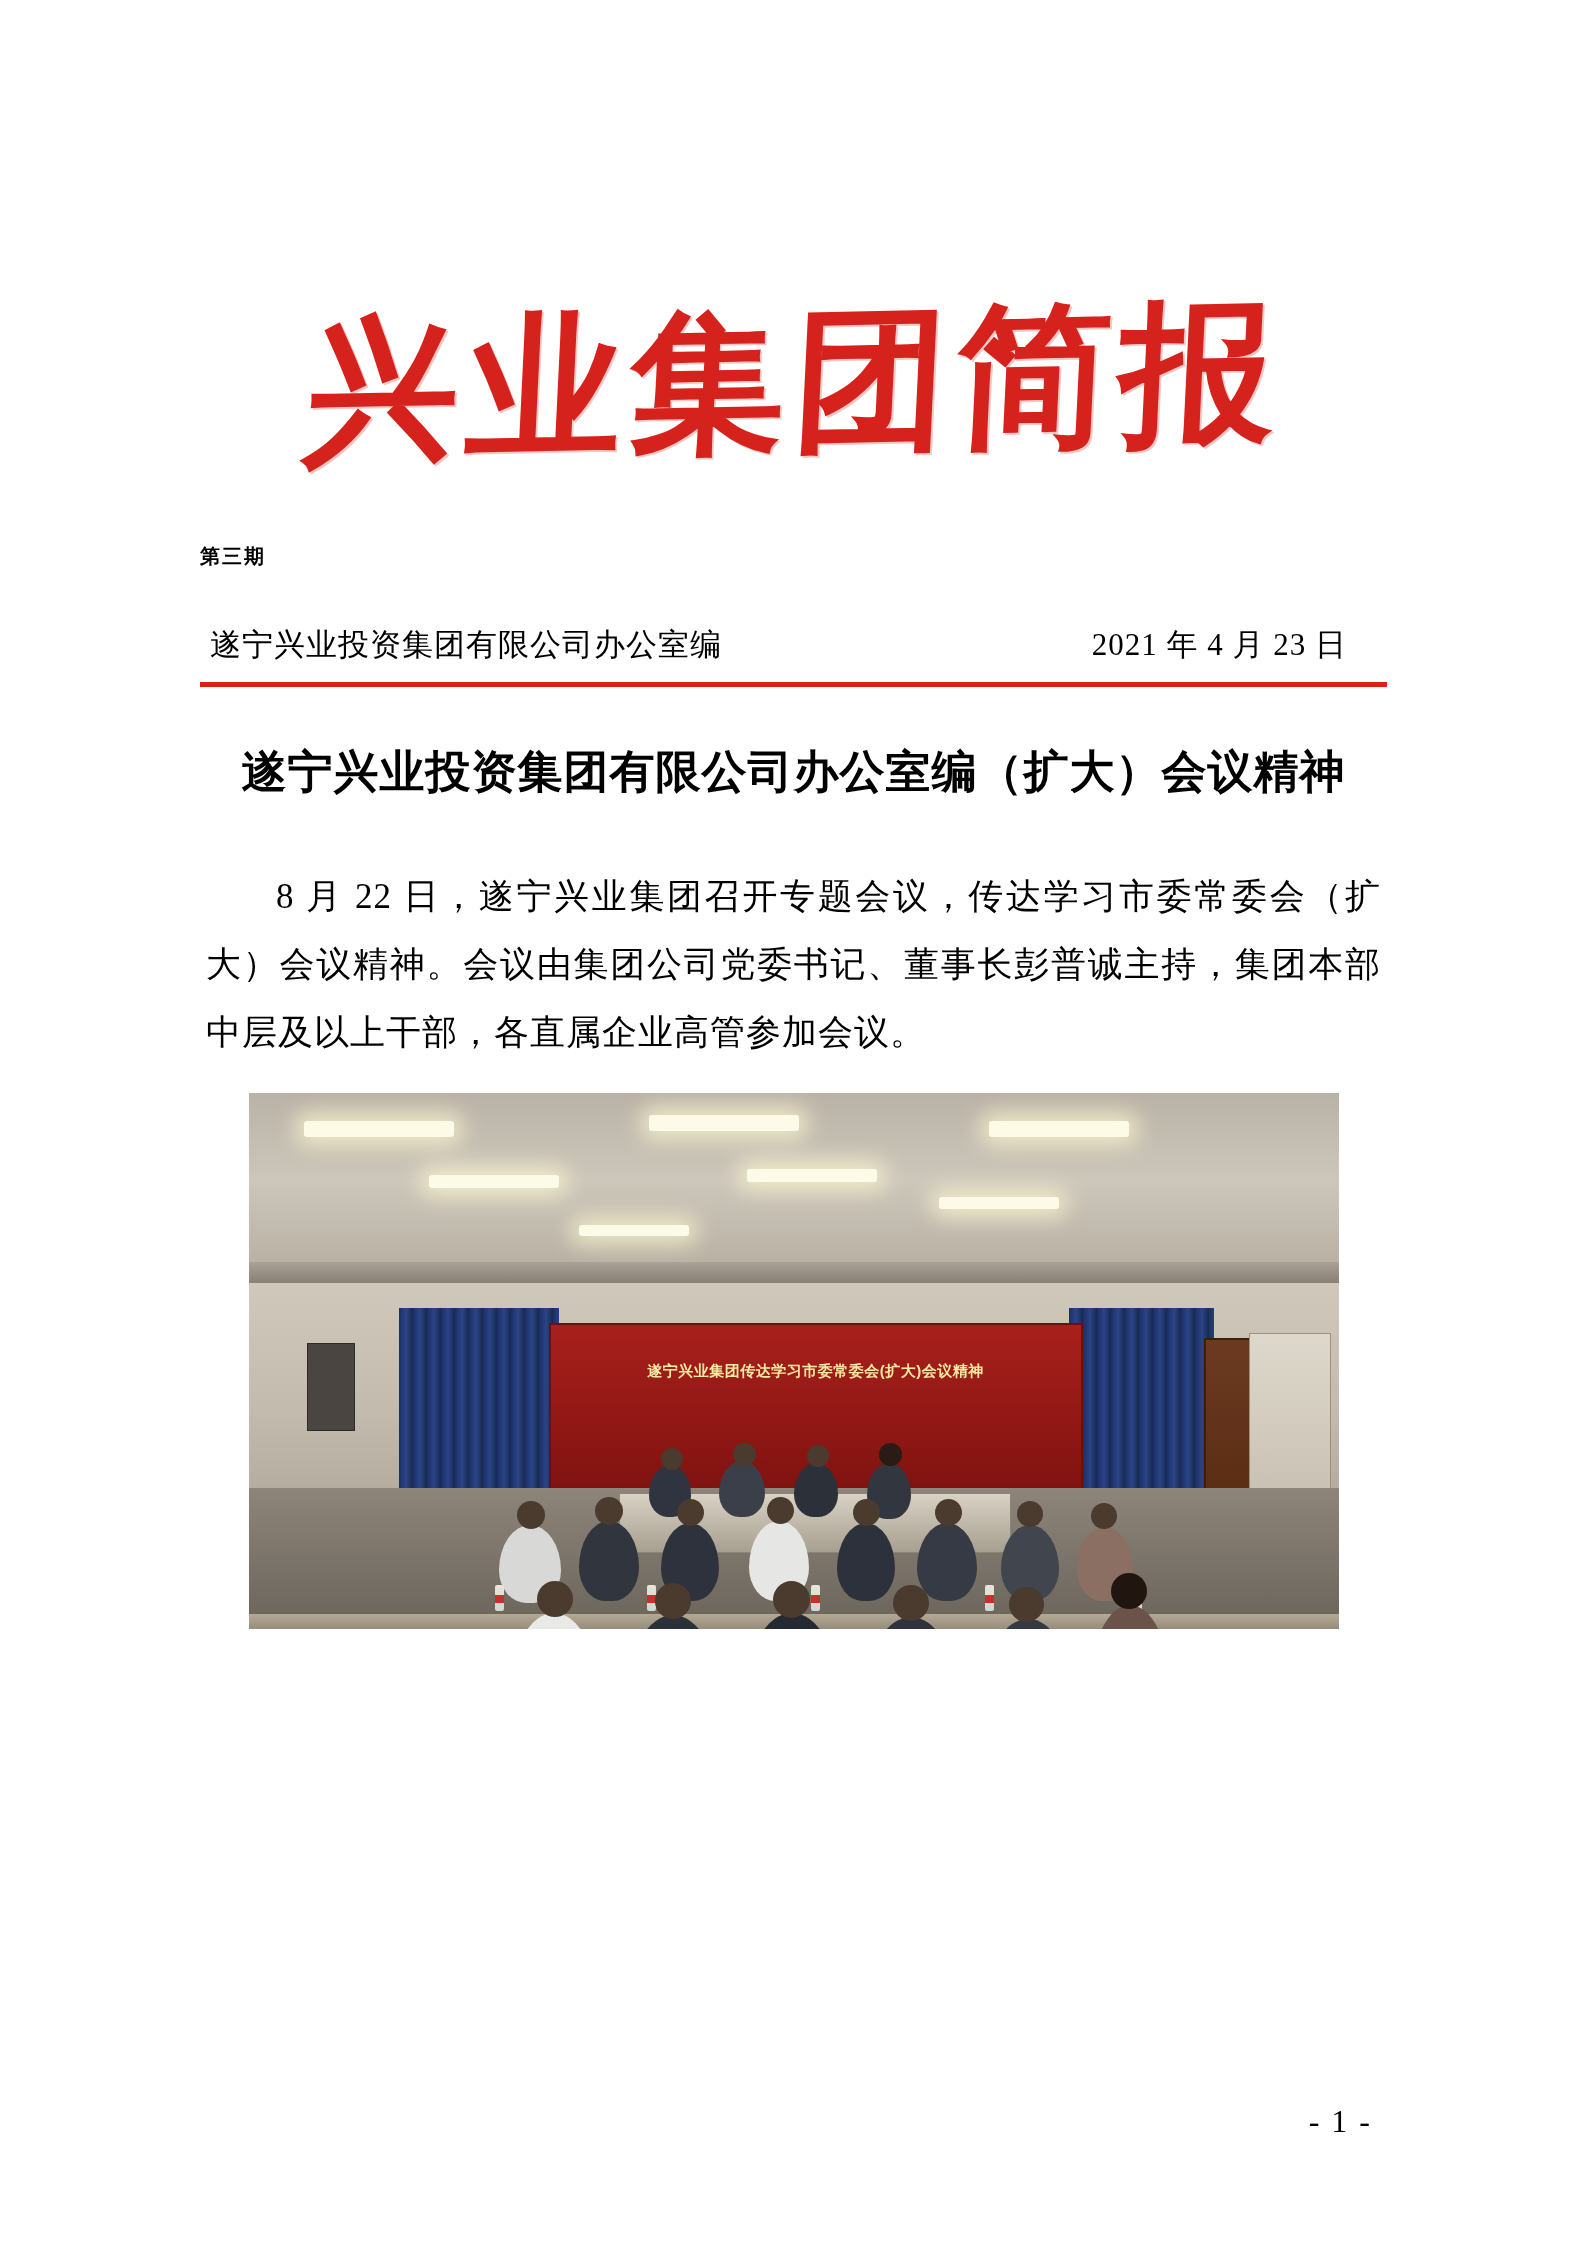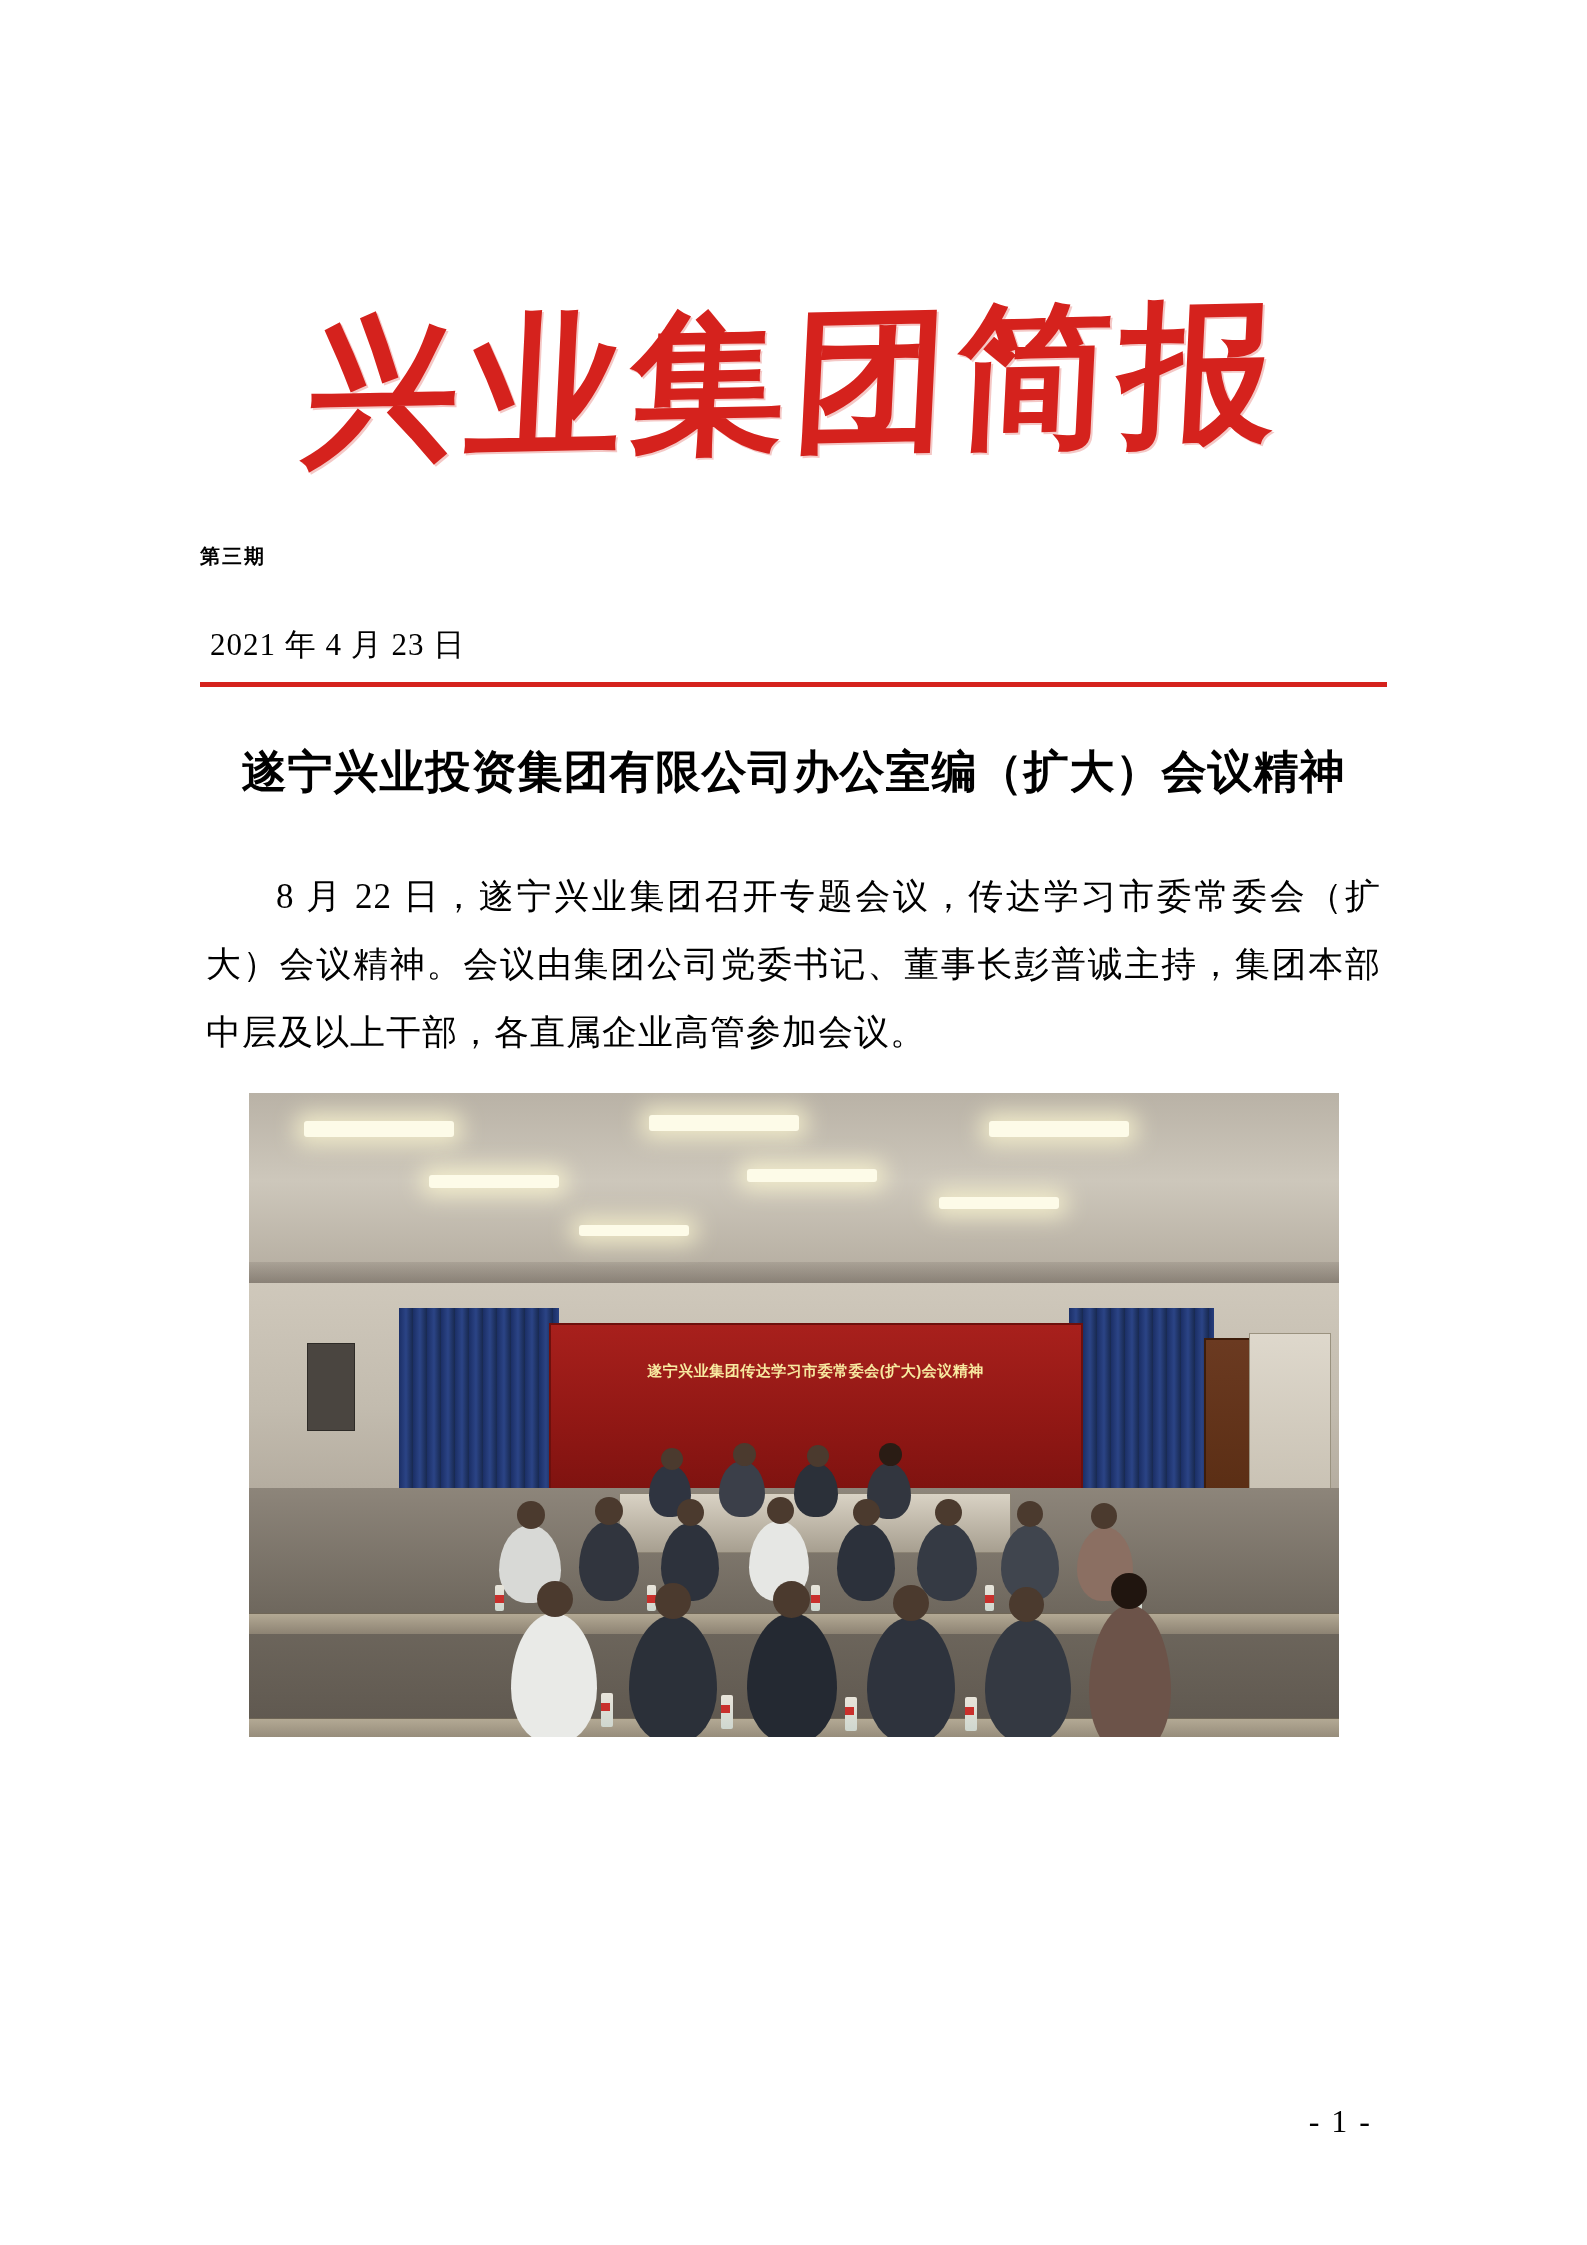--- a/index.html
+++ b/index.html
@@ -92,21 +92,21 @@
   }
 
   
   .photo-wrap {
     margin: 26px auto 0 auto;
     width: 1090px;
   }
   .photo {
     position: relative;
     width: 1090px;
-    height: 644px;
+    height: 536px;
     overflow: hidden;
     background: #c2410c;
   }
   
   .ceiling {
     position: absolute; left: 0; top: 0; width: 100%; height: 195px;
     background: linear-gradient(180deg, #b9b2a6 0%, #cdc7bb 45%, #b2aa9d 100%);
   }
   .ceiling:after{
     content:""; position:absolute; left:0; bottom:0; width:100%; height:26px;
@@ -216,20 +216,21 @@
 
 <div class="page">
 
   <div class="masthead">
     <div class="masthead-title">兴业集团简报</div>
   </div>
 
   <div class="issue">第三期</div>
 
   <div class="info-row">
+    <div class="info-left">遂宁兴业投资集团有限公司办公室编</div>
     <div class="info-right">2021 年 4 月 23 日</div>
   </div>
 
   <div class="red-rule"></div>
 
   <div class="article-title">遂宁兴业投资集团有限公司办公室编（扩大）会议精神</div>
 
   <div class="article-body">8 月 22 日，遂宁兴业集团召开专题会议，传达学习市委常委会（扩大）会议精神。会议由集团公司党委书记、董事长彭普诚主持，集团本部中层及以上干部，各直属企业高管参加会议。</div>
 
   <div class="photo-wrap">

